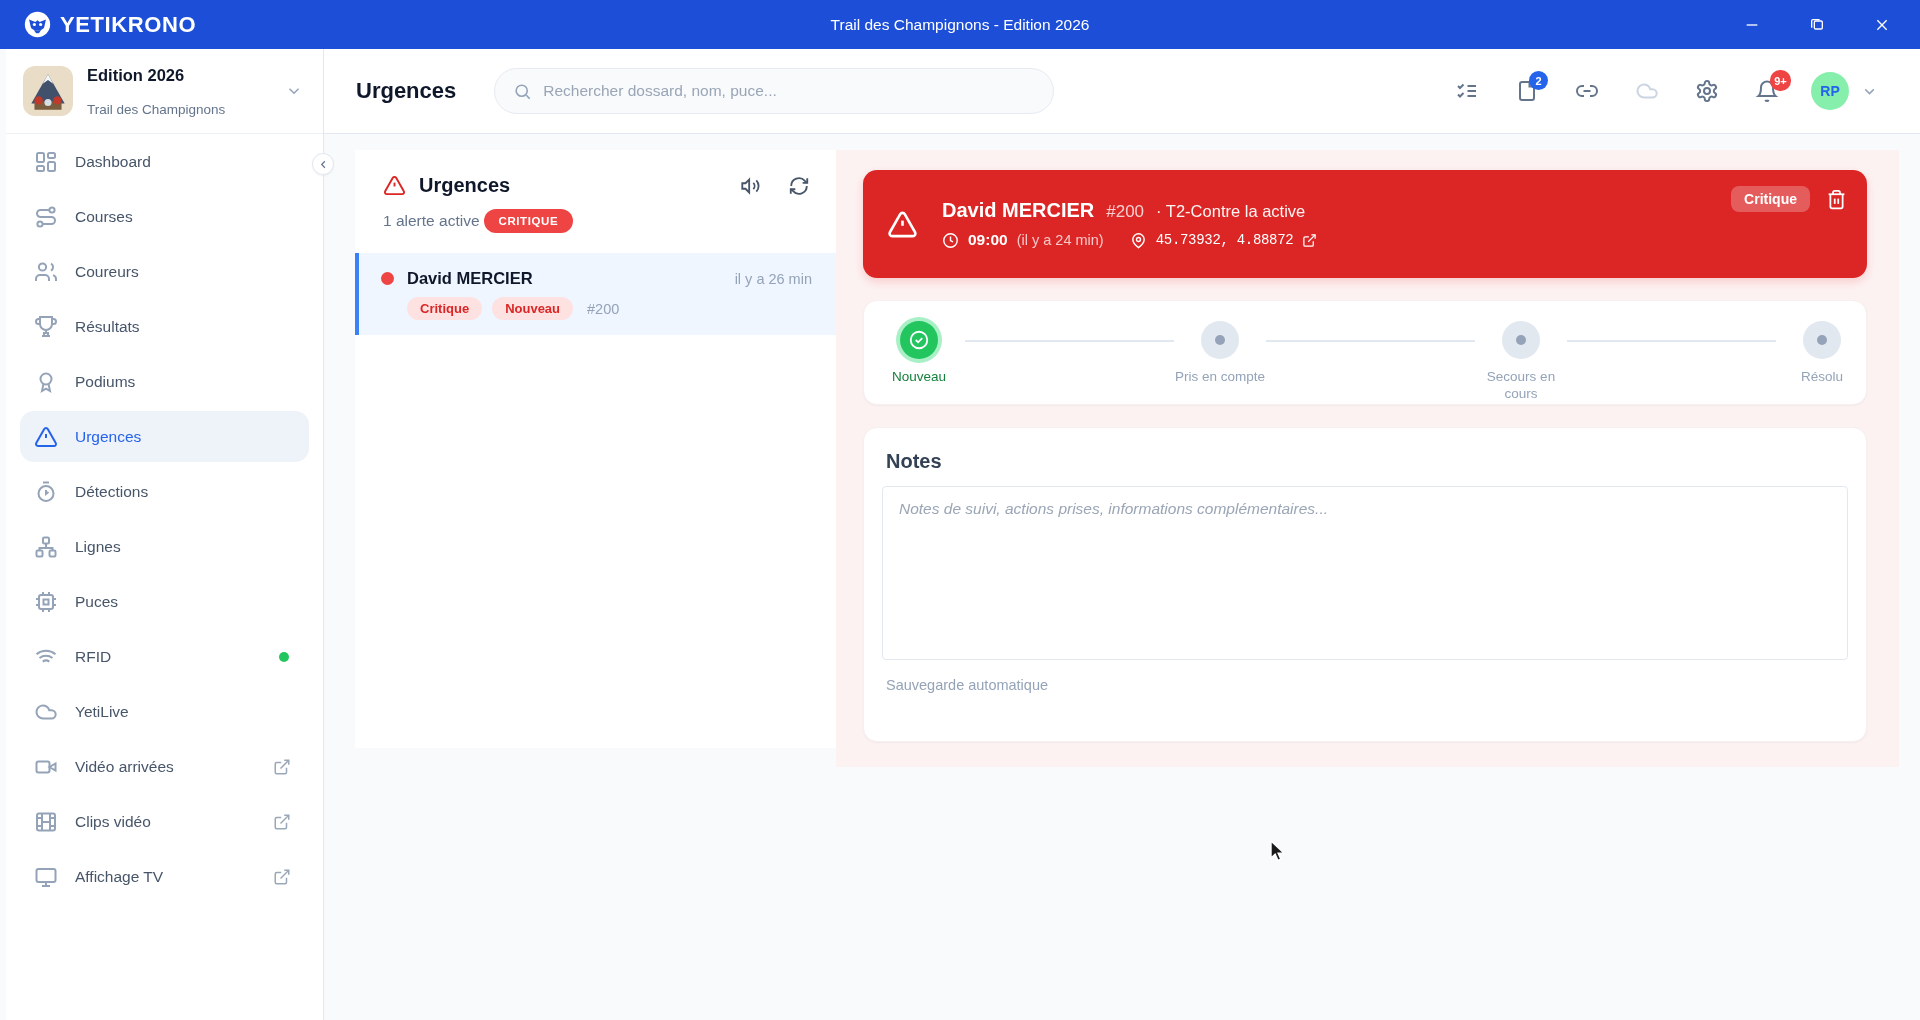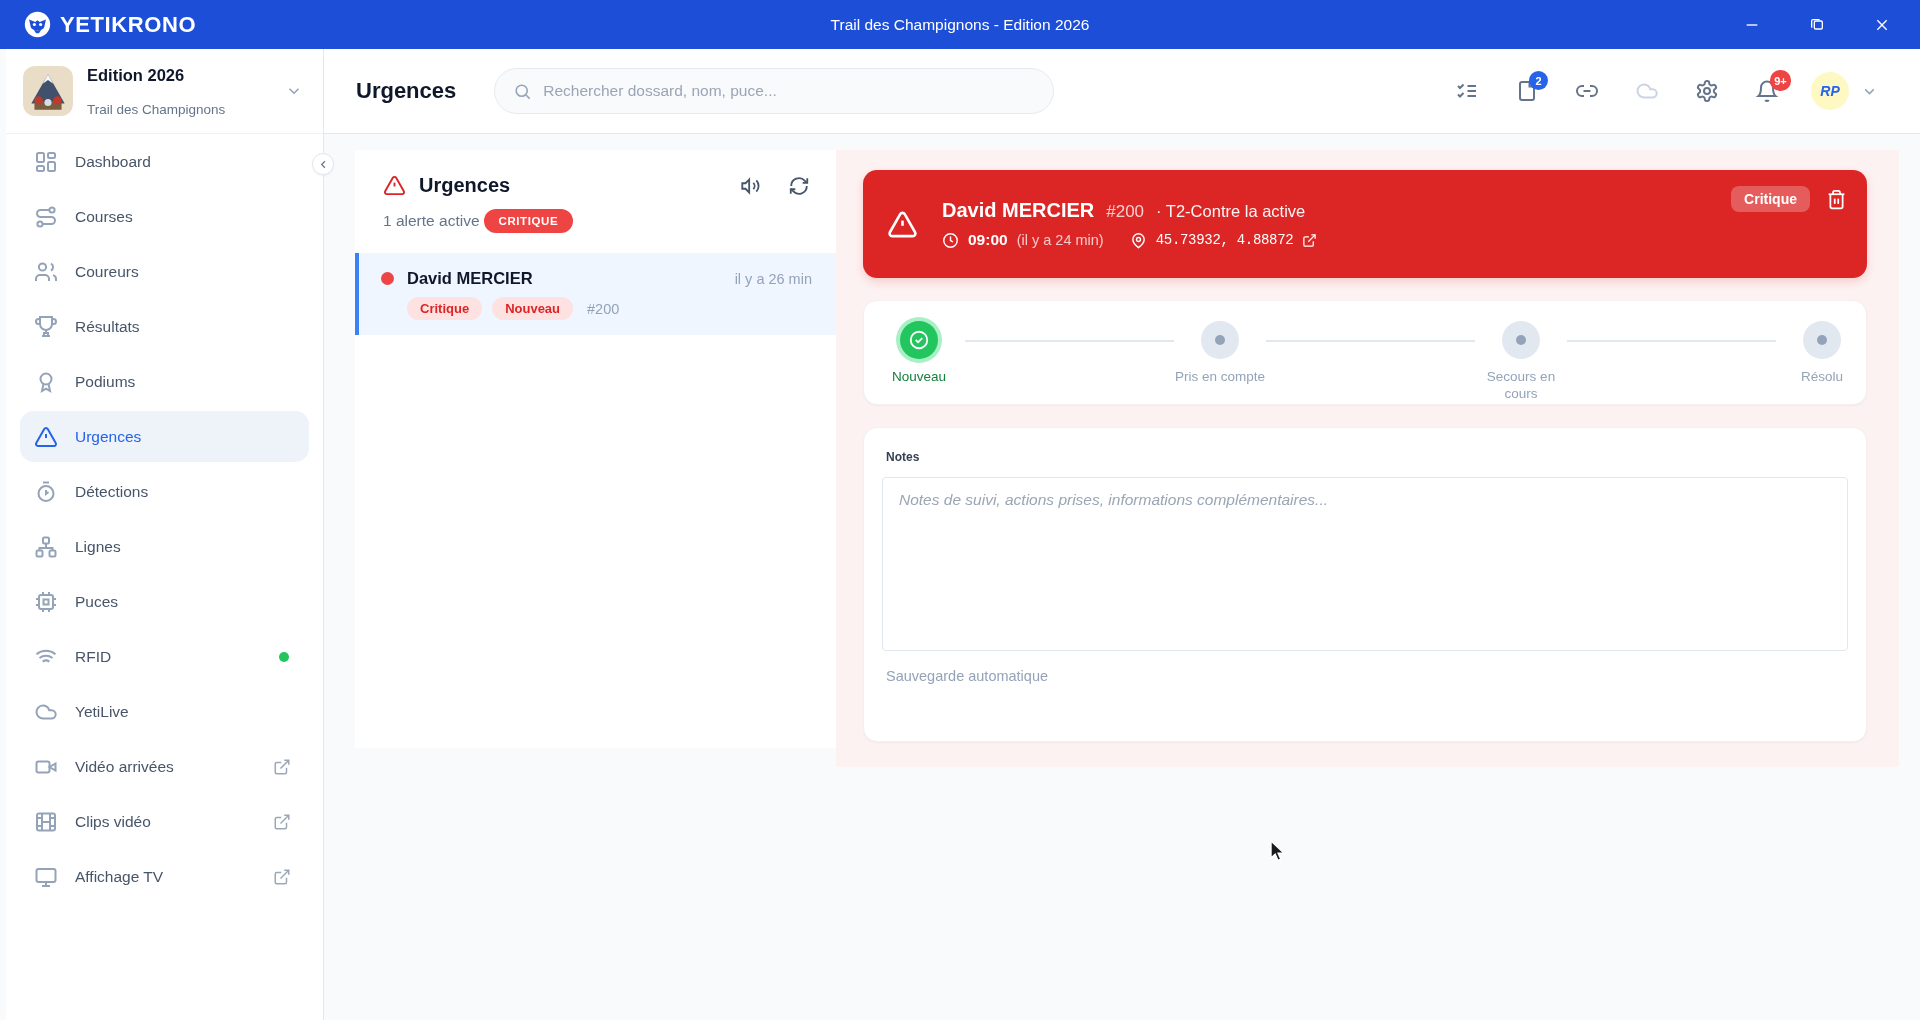--- a/index.html
+++ b/index.html
@@ -52,22 +52,22 @@
     font-family:"Liberation Sans", sans-serif; }
   .search-pill input::placeholder { color:#9AA5B5; }
   .hdr-icons { margin-left:auto; display:flex; align-items:center; gap:36px; }
   .hicon { position:relative; color:#64748B; cursor:pointer; }
   .hicon.faded { color:#CBD5E1; }
   .badge { position:absolute; top:-8px; right:-9px; min-width:19px; height:19px; border-radius:10px;
     background:#2563EB; color:#fff; font-size:11px; font-weight:700; display:flex; align-items:center;
     justify-content:center; padding:0 4px; }
   .badge.red { background:#EF4444; min-width:21px; height:21px; top:-9px; right:-12px; }
   .user-wrap { display:flex; align-items:center; gap:12px; margin-left:-4px; cursor:pointer; }
-  .avatar-circle { width:38px; height:38px; border-radius:50%; background:#fef9c3; color:#2563EB;
-    font-weight:700; font-size:14px; display:flex; align-items:center; justify-content:center;font-style:italic; }
+  .avatar-circle { width:38px; height:38px; border-radius:50%; background:#86efac; color:#2563EB;
+    font-weight:700; font-size:14px; display:flex; align-items:center; justify-content:center; }
 
   
   .content { position:relative; flex:1; background:#F8FAFC; padding:16px 0 0 31px; display:flex; align-items:flex-start; }
 
   
   .alerts-panel { width:481px; height:598px; background:#fff; flex:none; }
   .panel-head { padding:24px 26px 0 28px; }
   .ph-row1 { display:flex; align-items:center; gap:13px; }
   .ph-title { font-size:20px; font-weight:700; color:#0F172A; }
   .ph-actions { margin-left:auto; display:flex; align-items:center; gap:26px; color:#475569; }
@@ -109,21 +109,21 @@
   .step-circle { width:38px; height:38px; border-radius:50%; margin:0 auto; display:flex; align-items:center; justify-content:center; }
   .step-circle.done { background:#22C55E; box-shadow:0 0 0 4px #A9F0C6; }
   .step-circle.todo { background:#E2E8F0; }
   .step-circle.todo::after { content:""; width:10px; height:10px; border-radius:50%; background:#94A3B8; }
   .step-label { margin-top:10px; font-size:13.5px; color:#94A3B8; line-height:1.25; }
   .step-label.done { color:#15803D; }
   .connector { position:absolute; height:2px; background:#E2E8F0; top:39px; }
 
   .notes-card { margin-top:22px; height:315px; background:#fff; border-radius:14px; padding:20px 18px;
     border:1px solid #F6F0F0; box-shadow:0 1px 2px rgba(15,23,42,.04); }
-  .notes-title { font-size:12px; font-weight:600; color:#334155; margin:2px 0 13px 4px; }
+  .notes-title { font-size:20px; font-weight:600; color:#334155; margin:2px 0 13px 4px; }
   .notes-area { width:100%; height:174px; border:1.5px solid #E2E8F0; border-radius:4px; resize:none;
     padding:13px 16px; font-size:15.5px; color:#334155; font-family:"Liberation Sans", sans-serif; outline:none;
     background:#fff;font-style:italic; }
   .notes-area::placeholder { color:#9AA5B5; }
   .notes-autosave { margin-top:13px; margin-left:4px; font-size:14.5px; color:#94A3B8; }
 
   .cursor { position:absolute; left:1267px; top:839px; z-index:50; pointer-events:none; }
 </style>
 </head>
 <body>

